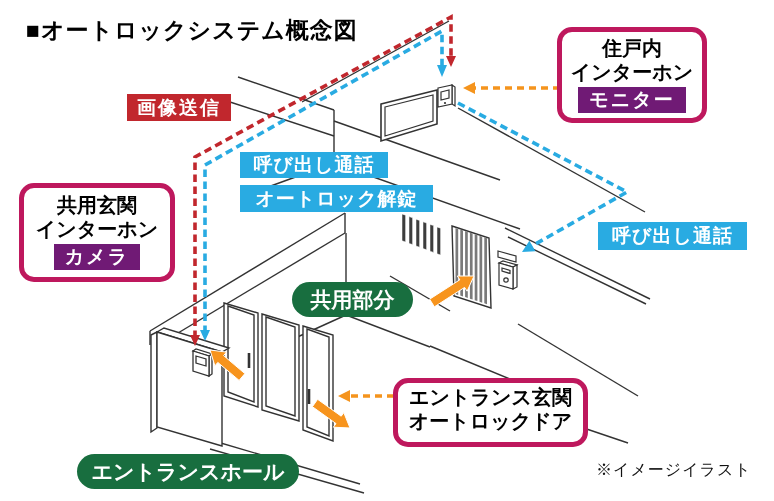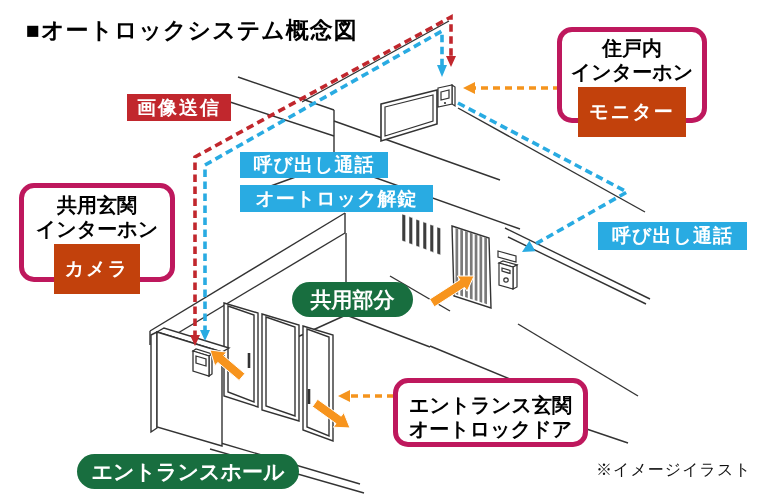--- a/index.html
+++ b/index.html
@@ -10,22 +10,22 @@
   .canvas svg{position:absolute;left:0;top:0;}
   .abs{position:absolute;box-sizing:border-box;}
   .title{font-size:23px;font-weight:bold;color:#000;letter-spacing:1px;white-space:nowrap;}
   .tag{display:flex;align-items:center;justify-content:center;color:#fff;font-weight:bold;white-space:nowrap;}
   .tag-red{background:#c1272d;font-size:19px;letter-spacing:2px;}
   .tag-cyan{background:#29abe2;font-size:19px;letter-spacing:1px;}
   .pill{display:flex;align-items:center;justify-content:center;background:#186e3f;color:#fff;
         font-weight:bold;border-radius:18px;white-space:nowrap;}
   .obox{border:5px solid #be185d;border-radius:15px;background:#fff;text-align:center;color:#000;}
   .obox .bline{font-size:20px;font-weight:bold;line-height:1.18;white-space:nowrap;}
-  .obox .bbadge{display:inline-block;background:#c2410c;color:#fff;font-size:19px;font-weight:bold;
-        letter-spacing:2px;padding:12px 11px;line-height:26px;margin-top:3px;white-space:nowrap;}
+  .obox .bbadge{display:inline-block;background:#701a75;color:#fff;font-size:19px;font-weight:bold;
+        letter-spacing:2px;padding:0 11px;line-height:26px;margin-top:3px;white-space:nowrap;}
   .note{font-size:16px;color:#111;letter-spacing:1px;white-space:nowrap;}
 </style>
 </head>
 <body>
 
 <div class="canvas">
 
   <svg width="774" height="501" viewBox="0 0 774 501">
 
     <g stroke="#333" stroke-width="1.4" fill="none">
@@ -175,21 +175,21 @@
   <div class="abs obox" style="left:19px;top:183px;width:156px;height:99px;padding-top:6px;">
     <div class="bline">共用玄関</div>
     <div class="bline">インターホン</div>
     <span class="bbadge">カメラ</span>
   </div>
 
   <div class="abs tag tag-cyan" style="left:598px;top:222px;width:149px;height:28px;">呼び出し通話</div>
 
   <div class="abs pill" style="left:292px;top:282px;width:121px;height:35px;font-size:21px;">共用部分</div>
 
-  <div class="abs obox" style="left:393px;top:378px;width:195px;height:69px;padding-top:11px;">
+  <div class="abs obox" style="left:393px;top:378px;width:195px;height:69px;padding-top:3px;">
     <div class="bline">エントランス玄関</div>
     <div class="bline">オートロックドア</div>
   </div>
 
   <div class="abs pill" style="left:77px;top:454px;width:222px;height:35px;font-size:21px;">エントランスホール</div>
 
   <div class="abs note" style="left:596px;top:460px;">※イメージイラスト</div>
 
 </div>
 

